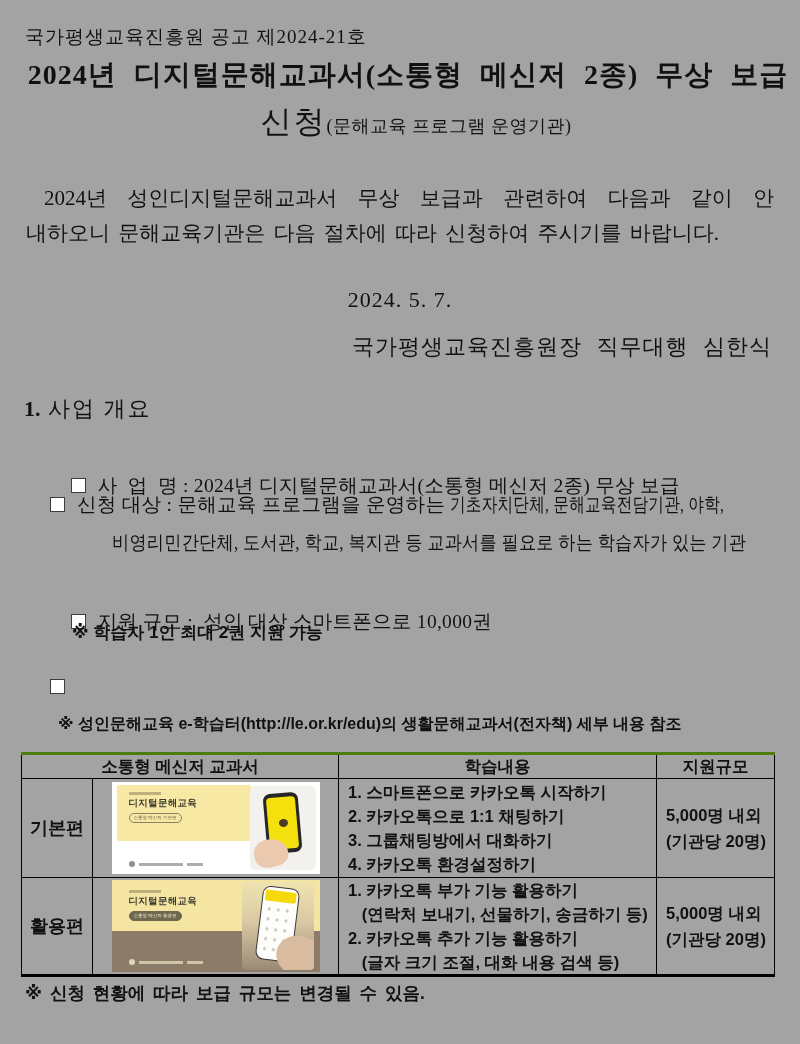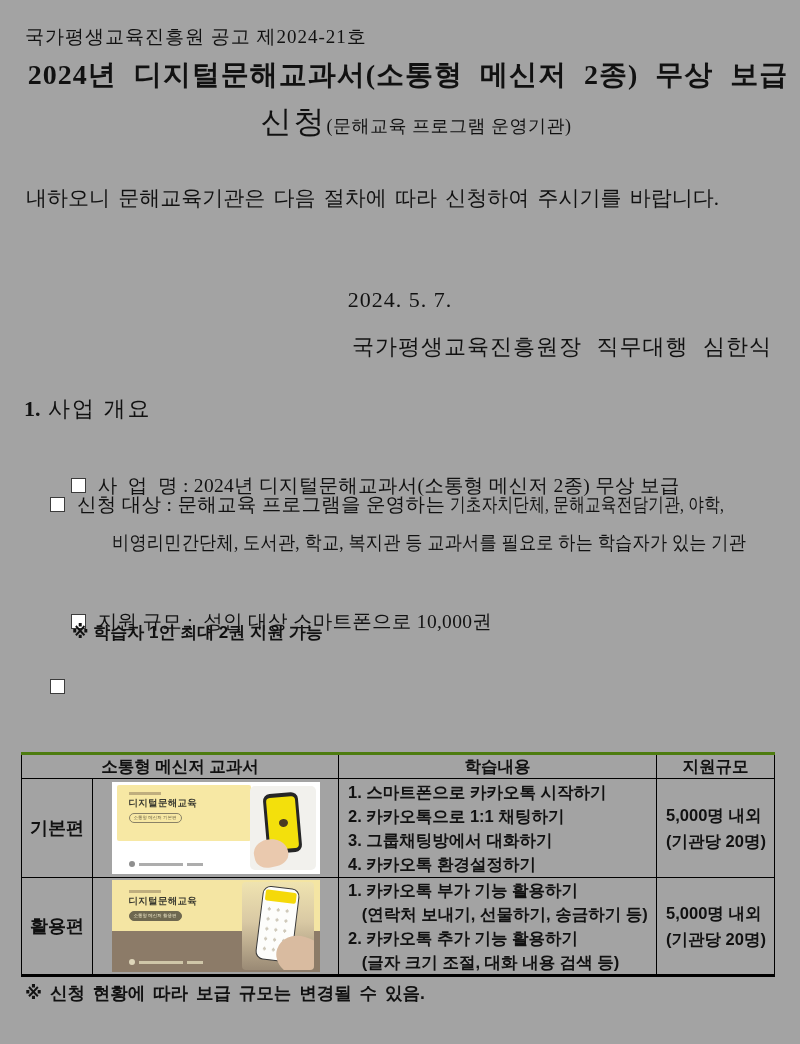--- a/index.html
+++ b/index.html
@@ -101,20 +101,21 @@
 
   <div class="abs notice-no">국가평생교육진흥원 공고 제2024-21호</div>
 
   <div class="abs title1">2024년 디지털문해교과서(소통형 메신저 2종) 무상 보급</div>
 
   <div class="abs title2">
     <span class="t2main">신청</span><span class="t2sub">(문해교육 프로그램 운영기관)</span>
   </div>
 
   <div class="intro">
+    <div class="l1">2024년 성인디지털문해교과서 무상 보급과 관련하여 다음과 같이 안</div>
     <div class="l2">내하오니 문해교육기관은 다음 절차에 따라 신청하여 주시기를 바랍니다.</div>
   </div>
 
   <div class="abs date-line">2024. 5. 7.</div>
 
   <div class="abs signer">국가평생교육진흥원장 직무대행 심한식</div>
 
   <div class="abs sec-head">
     <span class="num">1.</span>
     <span>사업 개요</span>
@@ -134,20 +135,21 @@
   <div class="abs item pre" style="left:50px; top:586px;">
     <span class="cb"></span><span>지원 규모 :  성인 대상 스마트폰으로 10,000권</span>
   </div>
 
   <div class="abs note note1">※ 학습자 1인 최대 2권 지원 가능</div>
 
   <div class="abs item" style="left:50px; top:675px; font-size:20px;">
     <span class="cb"></span>
   </div>
 
+  <div class="abs note note2">※ 성인문해교육 e-학습터(http://le.or.kr/edu)의 생활문해교과서(전자책) 세부 내용 참조</div>
 
   <table class="tb">
     <colgroup>
         <col style="width:71px">
         <col style="width:246px">
         <col style="width:318px">
         <col style="width:118px">
       </colgroup>
     <tbody>
         <tr>

